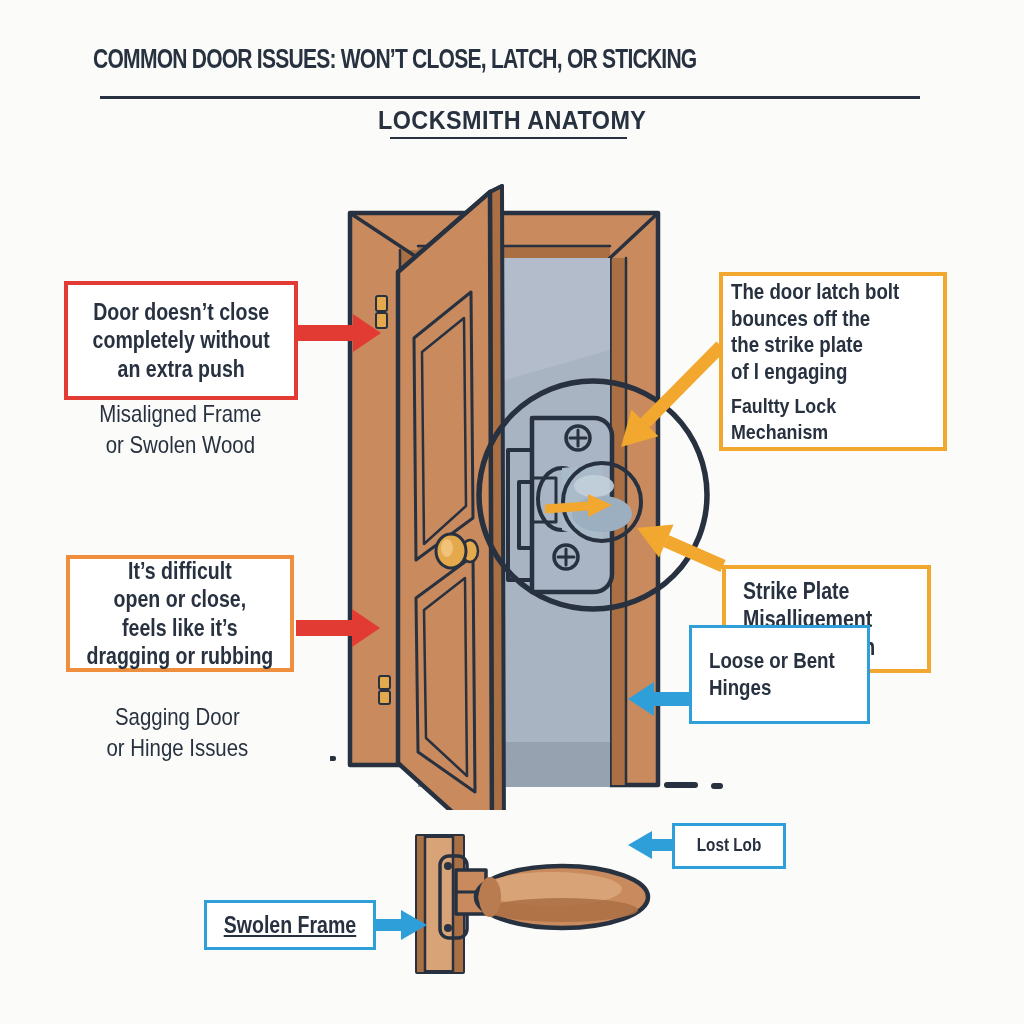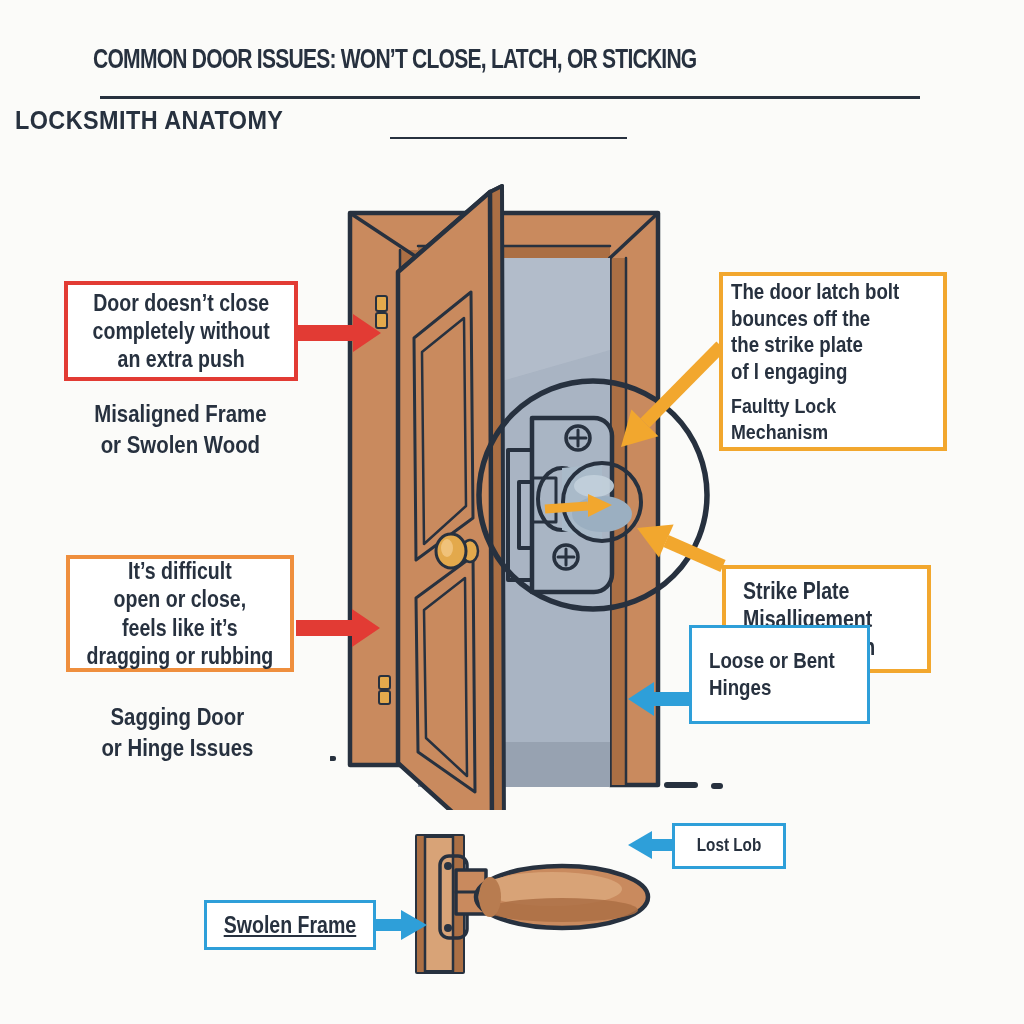--- a/index.html
+++ b/index.html
@@ -15,39 +15,39 @@
     background:var(--bg);overflow:hidden;
     font-family:"Liberation Sans",sans-serif;color:var(--ink);
   }
   .cnd{display:inline-block;transform:scaleX(.78);transform-origin:center;white-space:pre-line;}
   .cnd-l{display:inline-block;transform:scaleX(.85);transform-origin:left center;white-space:pre-line;}
   .cnd-c{display:inline-block;transform:scaleX(.85);transform-origin:center;white-space:pre-line;}
   .title{position:absolute;top:44px;left:8px;width:100%;text-align:left;
     font-size:27px;font-weight:bold;letter-spacing:-1px;}
   .rule{position:absolute;background:var(--ink);}
   .title-rule{left:100px;top:96px;width:820px;height:3px;}
-  .subtitle{position:absolute;top:105px;left:0;width:100%;text-align:left;
+  .subtitle{position:absolute;top:105px;left:0;width:100%;text-align:center;
     font-size:26px;font-weight:bold;letter-spacing:.5px;}
   .subtitle .cnd{transform:scaleX(.9);}
   .subtitle-rule{left:390px;top:137px;width:237px;height:2px;}
   .callout{position:absolute;background:#fff;display:flex;align-items:center;
     font-weight:bold;line-height:1.22;}
   .callout.center{justify-content:center;text-align:center;}
-  .box-red-1{left:64px;top:281px;width:234px;height:100px;border:4px solid var(--red);font-size:23px;}
+  .box-red-1{left:64px;top:281px;width:234px;height:119px;border:4px solid var(--red);font-size:23px;}
   .box-orange-1{left:66px;top:555px;width:228px;height:117px;border:4px solid var(--orange);font-size:23px;}
   .box-yellow-1{left:719px;top:272px;width:228px;height:179px;border:4px solid var(--yellow);
     font-size:22px;padding-left:8px;flex-direction:column;align-items:flex-start;justify-content:center;}
   .box-yellow-1 .sub{font-size:21px;margin-top:7px;}
   .box-yellow-2{left:722px;top:521px;width:209px;height:108px;border:4px solid var(--yellow);
     font-size:23px;padding-left:17px;margin-top:44px;}
   .box-blue-hinges{left:689px;top:625px;width:181px;height:99px;border:3.5px solid var(--blue);
     font-size:22px;padding-left:17px;}
   .box-blue-lob{left:672px;top:823px;width:114px;height:46px;border:3px solid var(--blue);font-size:18px;}
   .box-blue-frame{left:204px;top:900px;width:172px;height:50px;border:3px solid var(--blue);font-size:23px;text-decoration:underline;}
-  .freelabel{position:absolute;font-weight:bold;text-align:center;font-size:24px;line-height:1.28;}
+  .freelabel{position:absolute;font-weight:normal;text-align:center;font-size:24px;line-height:1.28;}
   .label-1{left:40px;top:399px;width:280px;}
   .label-2{left:40px;top:702px;width:275px;}
   .shaft{position:absolute;}
   .head{position:absolute;width:0;height:0;}
   
   .ra1-shaft{left:297px;top:325px;width:57px;height:16px;background:var(--red);}
   .ra1-head{left:353px;top:314px;border-top:19px solid transparent;border-bottom:19px solid transparent;border-left:28px solid var(--red);}
   .ra2-shaft{left:296px;top:620px;width:57px;height:16px;background:var(--red);}
   .ra2-head{left:352px;top:609px;border-top:19px solid transparent;border-bottom:19px solid transparent;border-left:28px solid var(--red);}
   

